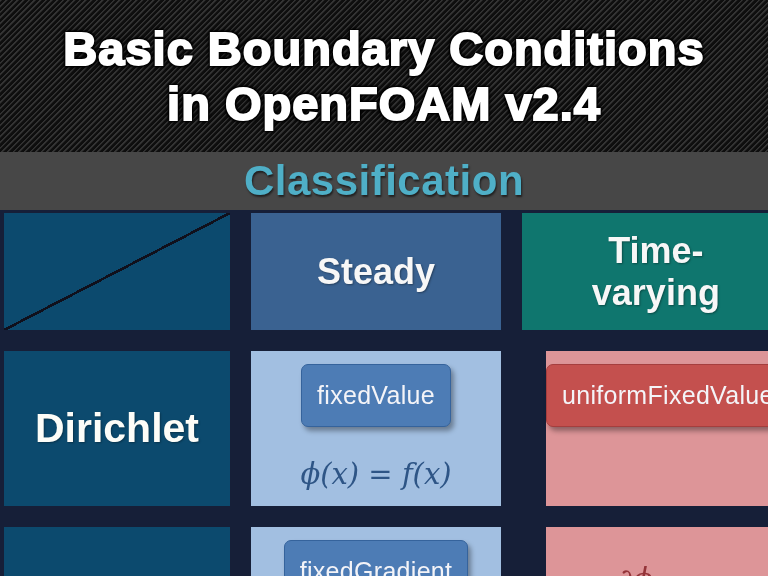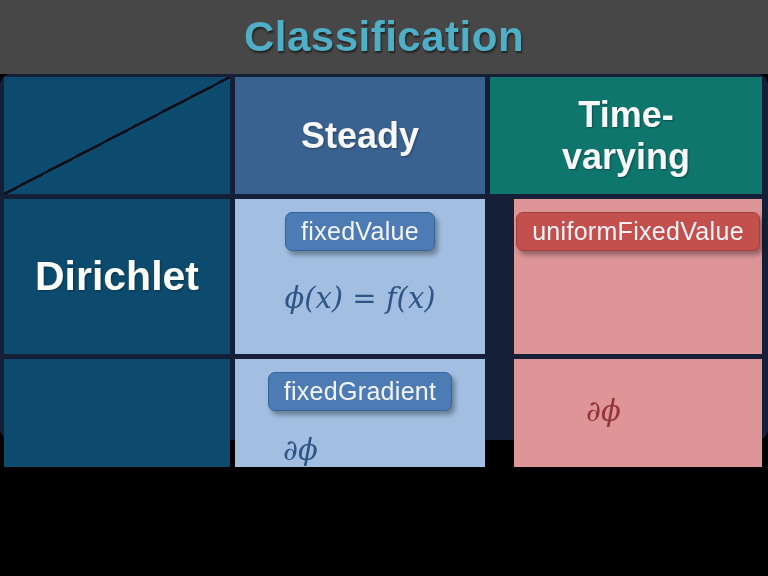--- a/index.html
+++ b/index.html
@@ -15,37 +15,36 @@
     display:flex;flex-direction:column;justify-content:center;align-items:center;
   }
   .title-line{
     color:#ffffff;font-size:47px;font-weight:700;letter-spacing:1px;
     line-height:1.18;
     -webkit-text-stroke:2px #ffffff;
     text-shadow:2px 2px 2px #000,-2px -2px 2px #000,2px -2px 2px #000,-2px 2px 2px #000,0 0 9px rgba(0,0,0,.8);
   }
   
   .subtitle-band{
-    height:74px;background:#474747;
+    height:58px;background:#474747;
     display:flex;align-items:center;justify-content:center;
   }
   .subtitle-text{
     color:#4fafc7;font-size:42px;font-weight:700;letter-spacing:.5px;
     text-shadow:1px 2px 2px rgba(0,0,0,.55);
   }
   
   .bc-table{
     height:366px;box-sizing:border-box;
     background:#161f38;
     padding:3px 6px 0 4px;
     display:grid;
     grid-template-columns:226px 250px 1fr;
     grid-template-rows:117px 155px 1fr;
-    gap:5px;
-    border-radius:11px;
+    gap:21px;
   }
   .cell{position:relative;display:flex;align-items:center;justify-content:center;}
   .c-orange{background:#0c4a6e;}
   .c-blue-h{background:#3a6291;}
   .c-red-h{background:#0f766e;}
   .c-blue{background:#a2bfe1;}
   .c-red{background:#dd9598;margin-left:24px;}
   .diag{
     position:absolute;inset:0;
     background:linear-gradient(to bottom right,
@@ -61,21 +60,21 @@
   .hdr-wrap{max-width:165px;}
   .row-hdr-text{
     color:#fdfdf8;font-weight:700;font-size:41px;
     text-shadow:1px 1px 2px rgba(0,0,0,.3);
   }
   .value-cell{
     display:flex;flex-direction:column;align-items:center;
     justify-content:flex-start;padding-top:13px;box-sizing:border-box;
   }
   .badge{
-    display:inline-block;border-radius:7px;padding:4px 15px;
+    display:inline-block;border-radius:7px;padding:16px 15px;
     font-size:25px;color:#f4f4f8;letter-spacing:.3px;
     box-shadow:3px 4px 5px rgba(0,0,0,.35);
     white-space:nowrap;
   }
   .badge-blue{background:#4d7cb5;border:1px solid #35639c;}
   .badge-red{background:#c4504e;border:1px solid #a53e3e;}
   .formula{
     font-family:"DejaVu Serif",serif;font-style:italic;
     font-size:29px;margin-top:30px;
   }
@@ -83,20 +82,24 @@
   .formula-red{color:#943439;}
   .formula-partial{align-self:flex-start;margin-top:22px;}
   .ml-blue{margin-left:48px;}
   .ml-red{margin-left:72px;}
 </style>
 </head>
 <body>
 
 <div class="slide">
 
+  <div class="title-band">
+    <div class="title-line">Basic Boundary Conditions</div>
+    <div class="title-line">in OpenFOAM v2.4</div>
+  </div>
 
   <div class="subtitle-band">
     <div class="subtitle-text">Classification</div>
   </div>
 
   <div class="bc-table">
 
     <div class="cell c-orange">
       <div class="diag"></div>
     </div>

